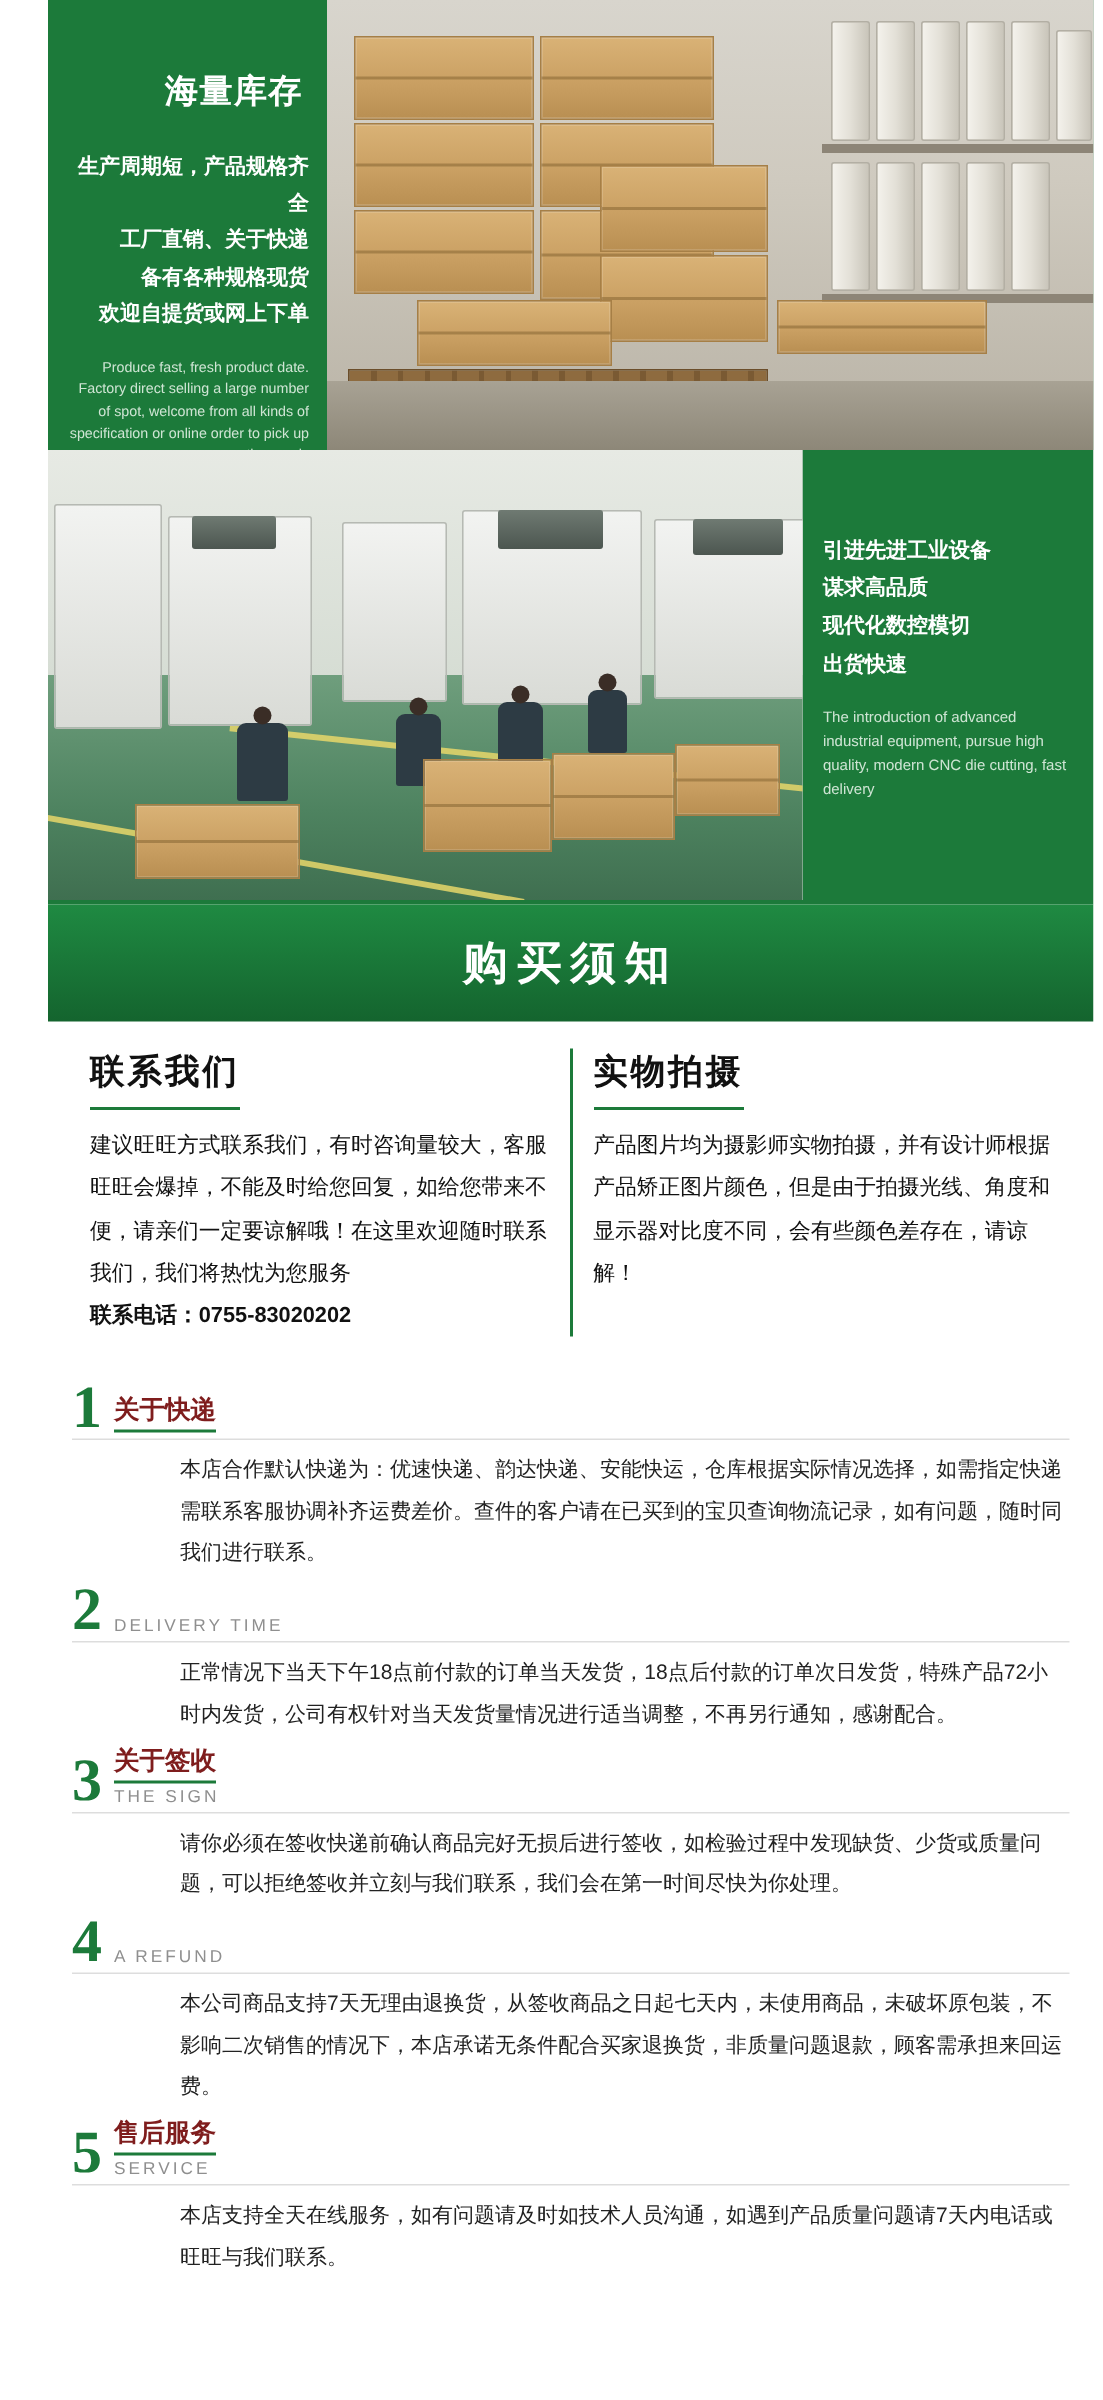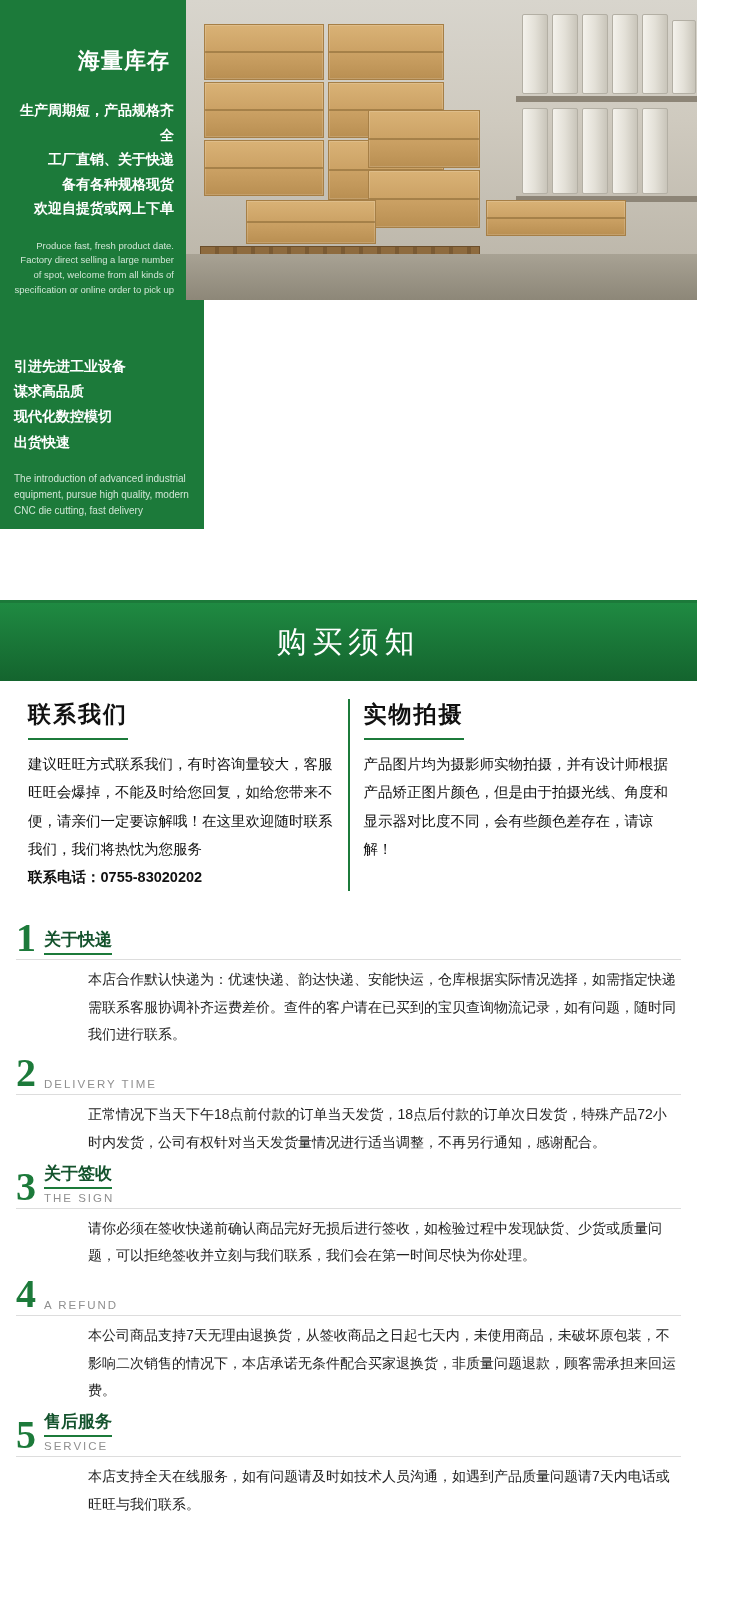--- a/index.html
+++ b/index.html
@@ -2,21 +2,21 @@
 <html><head>
 <meta charset="utf-8">
 <style>
   * { box-sizing: border-box; margin: 0; padding: 0; }
   body {
     width: 735px;
     font-family: "Liberation Sans", sans-serif;
     background: #ffffff;
     color: #222;
   }
-  .page { width: 697px; position: relative; overflow: hidden; }
+  .page { width: 697px; position: relative; overflow: hidden; margin-left: 32px; }
 
   
   .sec-warehouse {
     display: flex;
     height: 300px;
     background: #1e7a3c;
   }
   .wh-text {
     width: 186px;
     background: #1c7a3a;
@@ -84,21 +84,20 @@
   }
   .floor {
     position:absolute; left:0; right:0; bottom:0; height:46px;
     background: linear-gradient(180deg,#a8a294 0%, #8d8778 100%);
   }
 
   
   .sec-workshop {
     display: flex;
     height: 300px;
-    flex-direction: column;
   }
   .ws-photo {
     width: 531px;
     position: relative;
     overflow: hidden;
     background: #9fb6a6;
   }
   .ws-photo .wall {
     position:absolute; left:0; right:0; top:0; height:150px;
     background: linear-gradient(180deg,#e7eae4 0%, #d6ddd4 100%);
@@ -156,21 +155,21 @@
   }
   .notice-banner {
     height: 78px;
     background: linear-gradient(180deg,#1f8a42 0%, #14642e 100%);
     display:flex; align-items:center; justify-content:center;
     position:relative;
   }
   .notice-banner-title {
     color:#fff;
     font-size: 30px;
-    font-weight: normal;
+    font-weight: bold;
     letter-spacing: 6px;
   }
   .notice-cols {
     display:flex;
     padding: 18px 14px 16px 14px;
   }
   .ncol { flex:1; padding: 0 14px; }
   .ncol + .ncol { border-left: 2px solid #1c7a3a; }
   .ncol-title {
     font-size: 23px;
@@ -197,21 +196,21 @@
     font-size: 40px;
     font-weight: bold;
     color:#1c7a3a;
     font-family: "Liberation Serif", serif;
     line-height: 0.95;
   }
   .head-texts { padding-bottom: 2px; flex: 1; }
   .h-cn {
     font-size: 17px;
     font-weight: bold;
-    color:#14532d;
+    color:#7f1d1d;
     display:inline-block;
     border-bottom: 2px solid #1c7a3a;
     padding-bottom: 2px;
   }
   .h-en {
     font-size: 11.5px;
     color:#8f8f8f;
     letter-spacing: 2px;
     margin-top: 3px;
   }

